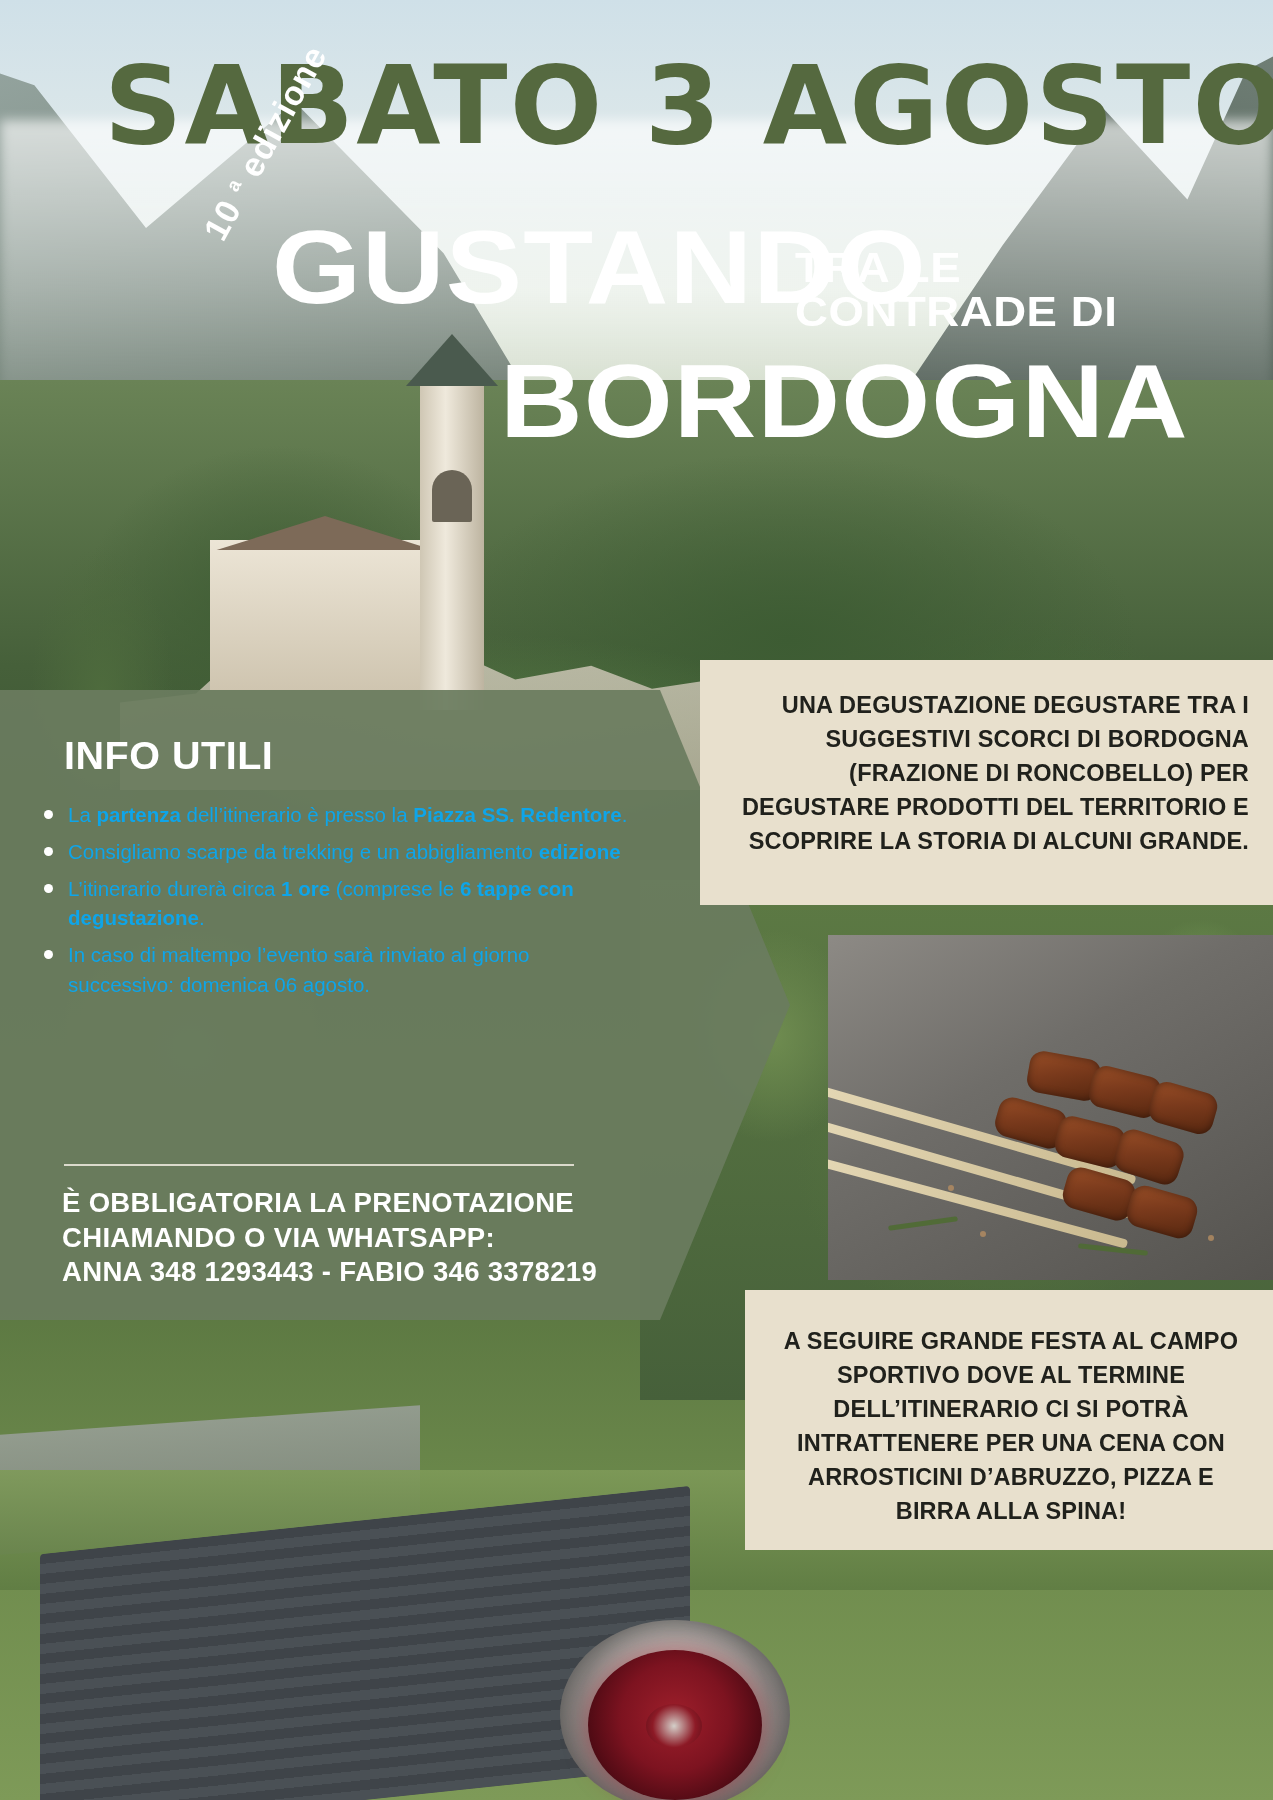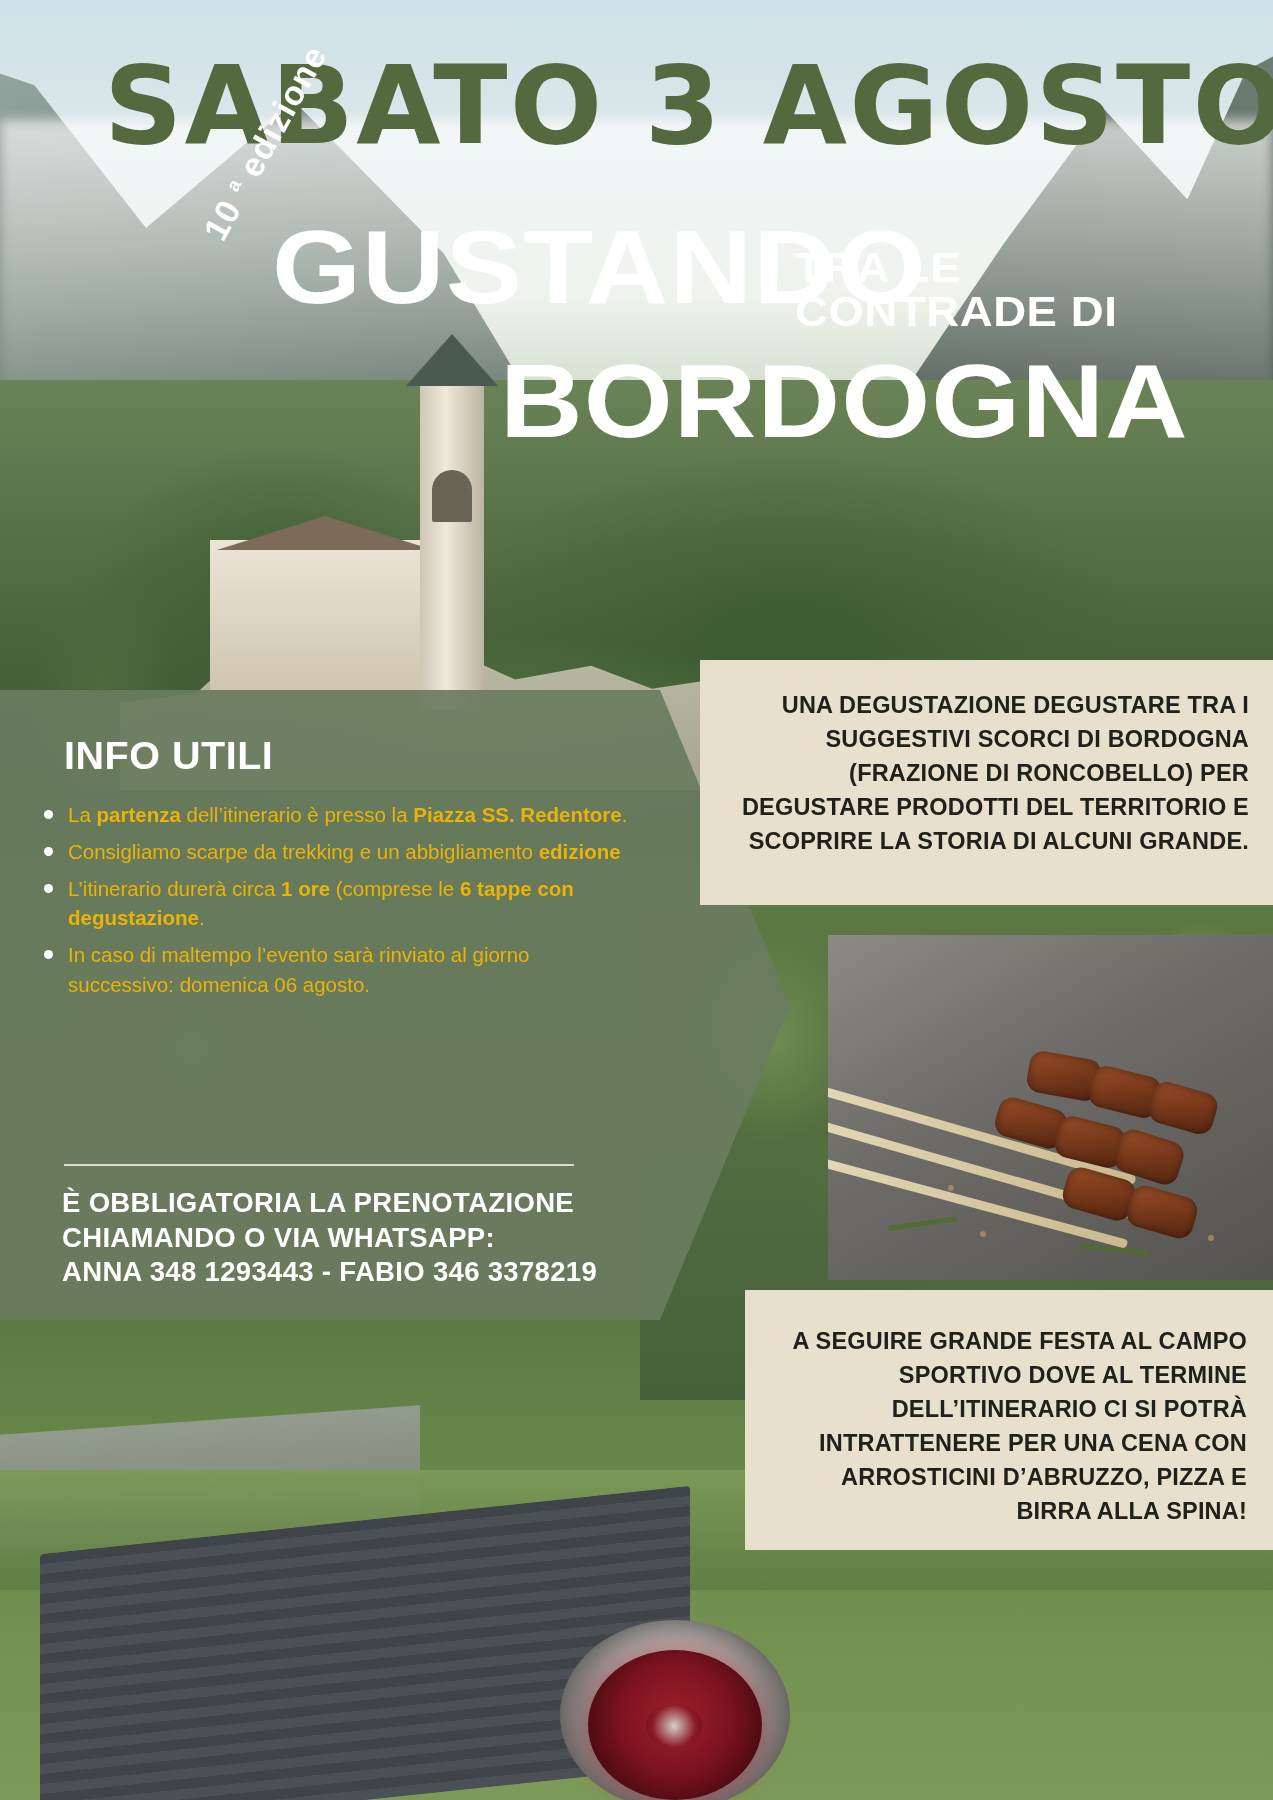--- a/index.html
+++ b/index.html
@@ -167,21 +167,21 @@
     clip-path:polygon(0 0, 660px 0, 790px 315px, 660px 630px, 0 630px);
     color:#ffffff;
   }
   .info-title{
     position:absolute;left:64px;top:735px;
     font-size:38px;font-weight:bold;letter-spacing:.5px;color:#fff;
     transform:scaleX(1.04);transform-origin:left top;
   }
   .info-list{
     position:absolute;left:36px;top:800px;width:600px;
-    margin:0;padding:0;list-style:none;color:#eab308;font-size:20.5px;line-height:1.42;
+    margin:0;padding:0;list-style:none;color:#0ea5e9;font-size:20.5px;line-height:1.42;
   }
   .info-list li{
     position:relative;padding-left:32px;margin-bottom:8px;
   }
   .info-list li:before{
     content:"";position:absolute;left:8px;top:10px;width:9px;height:9px;border-radius:50%;
     background:#fff;
   }
   .info-list b{font-weight:bold;}
   .rule{
@@ -199,21 +199,21 @@
     font-weight:bold;text-align:right;
   }
   .cream-top{
     left:700px;top:660px;width:575px;height:245px;
     padding:28px 26px 0 30px;box-sizing:border-box;
     font-size:23.5px;line-height:1.45;letter-spacing:.2px;
   }
   .cream-bottom{
     left:745px;top:1290px;width:528px;height:260px;
     padding:34px 26px 0 30px;box-sizing:border-box;
-    font-size:23.5px;line-height:1.45;letter-spacing:.2px;
+    font-size:23.5px;line-height:1.45;letter-spacing:.2px;text-align:center;
   }
 
   
   .skewer{
     position:absolute;left:828px;top:935px;width:446px;height:345px;
     background:linear-gradient(150deg,#8d8a85 0%, #6f6d69 40%, #55534f 100%);
     overflow:hidden;
   }
   .sk-stick{
     position:absolute;height:9px;background:linear-gradient(90deg,#e4d7b4,#c9b98f);

